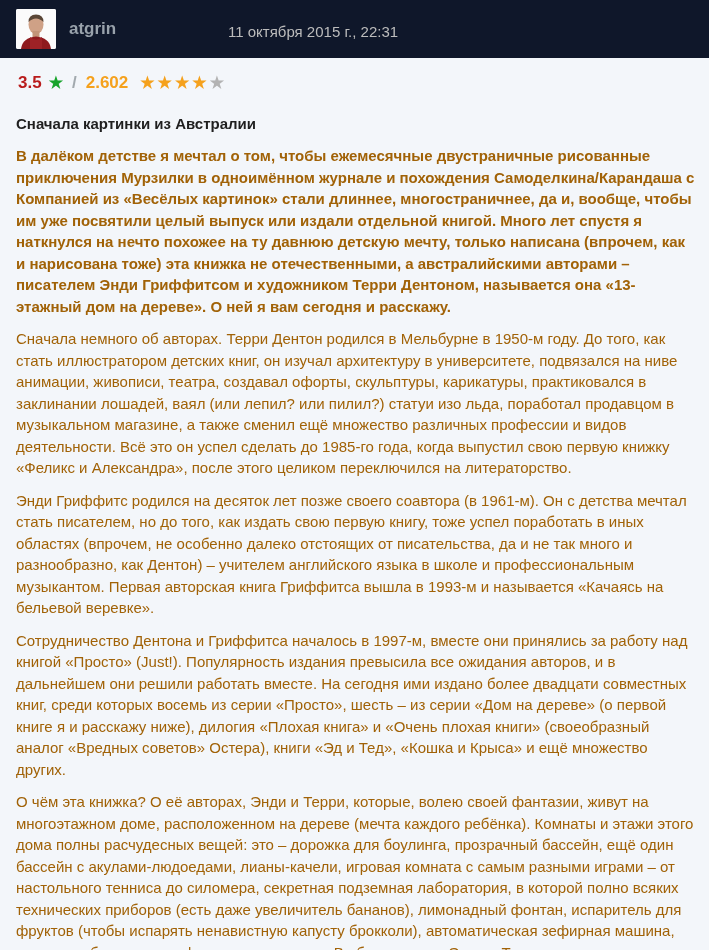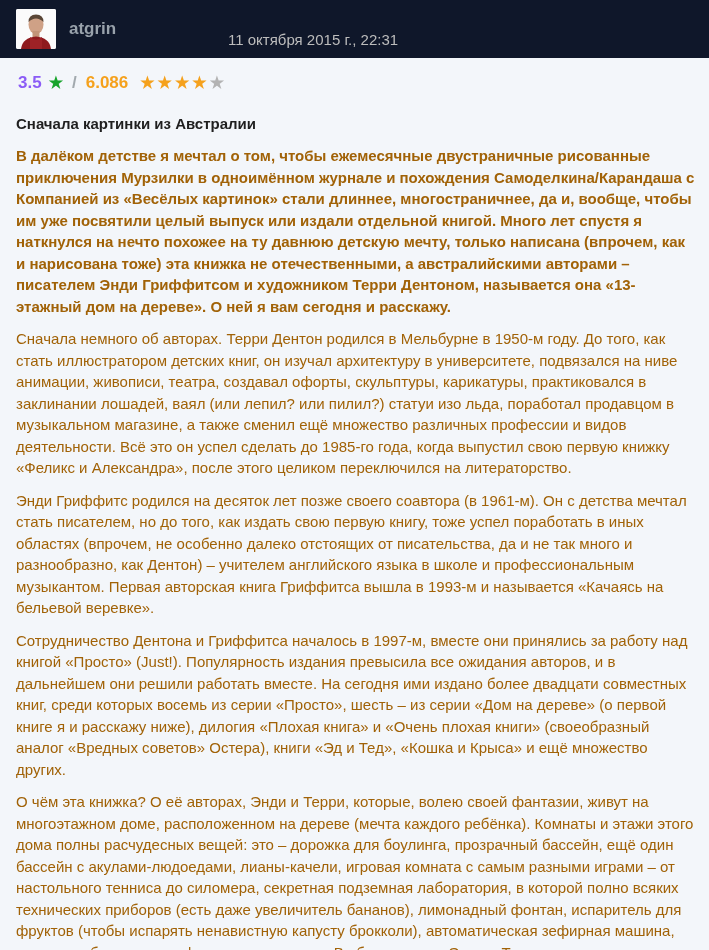--- a/index.html
+++ b/index.html
@@ -20,36 +20,36 @@
   }
   .avatar {
     width:40px; height:40px; border-radius:2px; overflow:hidden;
     background:#fafafa; flex:0 0 auto; cursor:pointer;
   }
   .username {
     font-weight:bold; font-size:17px; color:#99a2ab;
     margin-left:13px; cursor:pointer;
   }
   .date {
-    position:absolute; left:228px; top:31px;
+    position:absolute; left:228px; top:23px;
     font-size:15px; color:#bcbcbc;
   }
 
   
   .content {
     flex:1 1 auto;
     background:#f3f6fa;
     padding:14px 12px 18px 16px;
   }
   .rating-row {
     display:flex; align-items:baseline;
     font-size:17px; font-weight:bold;
     margin:1px 0 0 2px;
   }
-  .user-score   { color:#8b5cf6; }
+  .user-score   { color:#b91c1c; }
   .user-star    { color:#17a42b; font-size:16px; margin-left:7px; }
   .score-sep    { color:#a2a9ae; font-weight:bold; margin:0 9px; }
   .avg-score    { color:#f5a11c; }
   .stars        { margin-left:12px; font-size:16px; letter-spacing:3px; }
   .stars-filled { color:#f5a11c; }
   .stars-empty  { color:#b3b3b3; }
 
   .review-title {
     font-size:15px; font-weight:bold; color:#1f1f1f;
     margin:20px 0 0 0; line-height:21px;
@@ -79,21 +79,21 @@
     <span class="username">atgrin</span>
     <span class="date">11 октября 2015 г., 22:31</span>
   </div>
 
   <div class="content">
 
     <div class="rating-row">
       <span class="user-score">3.5</span>
       <span class="user-star">★</span>
       <span class="score-sep">/</span>
-      <span class="avg-score">6.086</span>
+      <span class="avg-score">2.602</span>
       <span class="stars"><span class="stars-filled">★★★★</span><span class="stars-empty">★</span></span>
     </div>
 
     <div class="review-title">Сначала картинки из Австралии</div>
 
     <div class="review-body">
       <p class="lead">В далёком детстве я мечтал о том, чтобы ежемесячные двустраничные рисованные приключения Мурзилки в одноимённом журнале и похождения Самоделкина/Карандаша с Компанией из «Весёлых картинок» стали длиннее, многостраничнее, да и, вообще, чтобы им уже посвятили целый выпуск или издали отдельной книгой. Много лет спустя я наткнулся на нечто похожее на ту давнюю детскую мечту, только написана (впрочем, как и нарисована тоже) эта книжка не отечественными, а австралийскими авторами – писателем Энди Гриффитсом и художником Терри Дентоном, называется она «13-этажный дом на дереве». О ней я вам сегодня и расскажу.</p>
       <p>Сначала немного об авторах. Терри Дентон родился в Мельбурне в 1950-м году. До того, как стать иллюстратором детских книг, он изучал архитектуру в университете, подвязался на ниве анимации, живописи, театра, создавал офорты, скульптуры, карикатуры, практиковался в заклинании лошадей, ваял (или лепил? или пилил?) статуи изо льда, поработал продавцом в музыкальном магазине, а также сменил ещё множество различных профессии и видов деятельности. Всё это он успел сделать до 1985-го года, когда выпустил свою первую книжку «Феликс и Александра», после этого целиком переключился на литераторство.</p>
       <p>Энди Гриффитс родился на десяток лет позже своего соавтора (в 1961-м). Он с детства мечтал стать писателем, но до того, как издать свою первую книгу, тоже успел поработать в иных областях (впрочем, не особенно далеко отстоящих от писательства, да и не так много и разнообразно, как Дентон) – учителем английского языка в школе и профессиональным музыкантом. Первая авторская книга Гриффитса вышла в 1993-м и называется «Качаясь на бельевой веревке».</p>
       <p>Сотрудничество Дентона и Гриффитса началось в 1997-м, вместе они принялись за работу над книгой «Просто» (Just!). Популярность издания превысила все ожидания авторов, и в дальнейшем они решили работать вместе. На сегодня ими издано более двадцати совместных книг, среди которых восемь из серии «Просто», шесть – из серии «Дом на дереве» (о первой книге я и расскажу ниже), дилогия «Плохая книга» и «Очень плохая книги» (своеобразный аналог «Вредных советов» Остера), книги «Эд и Тед», «Кошка и Крыса» и ещё множество других.</p>

